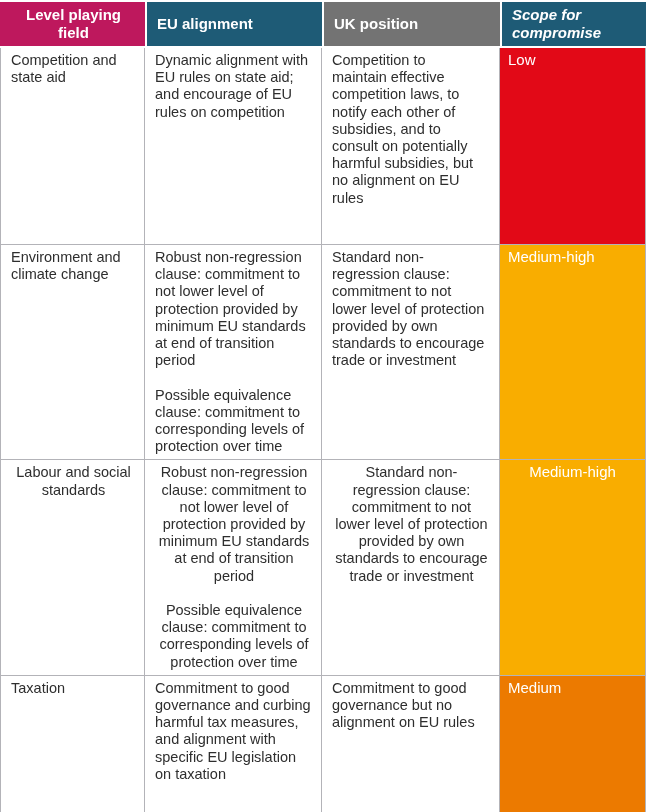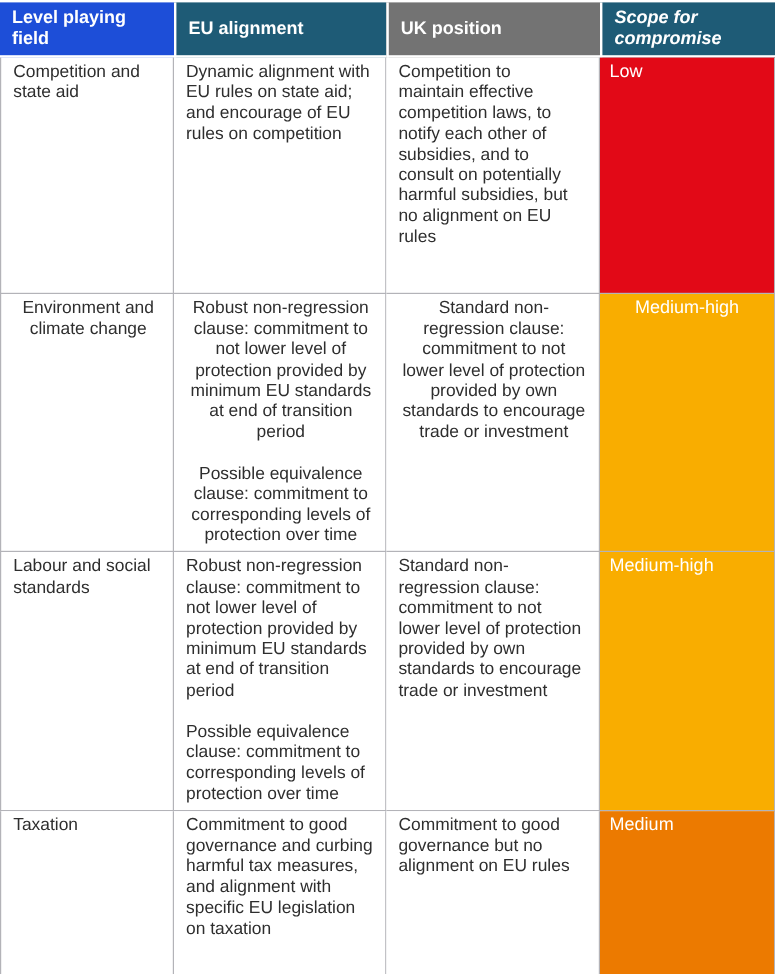--- a/index.html
+++ b/index.html
@@ -56,38 +56,38 @@
     border-left: 1px solid #b3b3b8;
   }
   td.scope {
     color: #ffffff;
     font-size: 15px;
     padding-top: 3px;
     padding-left: 8px;
     background: #cccccc;
   }
   tr.r1 td { height: 197px; }
-  tr.r2 td { height: 211px; text-align: center; }
-  tr.r3 td { height: 210px; }
+  tr.r2 td { height: 211px; }
+  tr.r3 td { height: 210px; text-align: center; }
   tr.r4 td { height: 142px; }
 </style>
 </head>
 <body>
 
 <div class="page">
   <table class="lpf">
     <colgroup>
       <col style="width:145px">
       <col style="width:177px">
       <col style="width:178px">
       <col style="width:146px">
     </colgroup>
     <thead>
       <tr>
-        <th class="hdr" style="background-color: #1d4ed8;">Level playing field</th>
+        <th class="hdr" style="background-color: #be185d; text-align: center;">Level playing field</th>
         <th class="hdr" style="background-color: rgb(30, 91, 118);">EU alignment</th>
         <th class="hdr" style="background-color: #737373;">UK position</th>
         <th class="hdr" style="background-color: rgb(30, 91, 118); font-style: italic;">Scope for compromise</th>
       </tr>
     </thead>
     <tbody>
       <tr class="r1">
         <td class="cell first">Competition and
 state aid</td>
         <td class="cell">Dynamic alignment with

